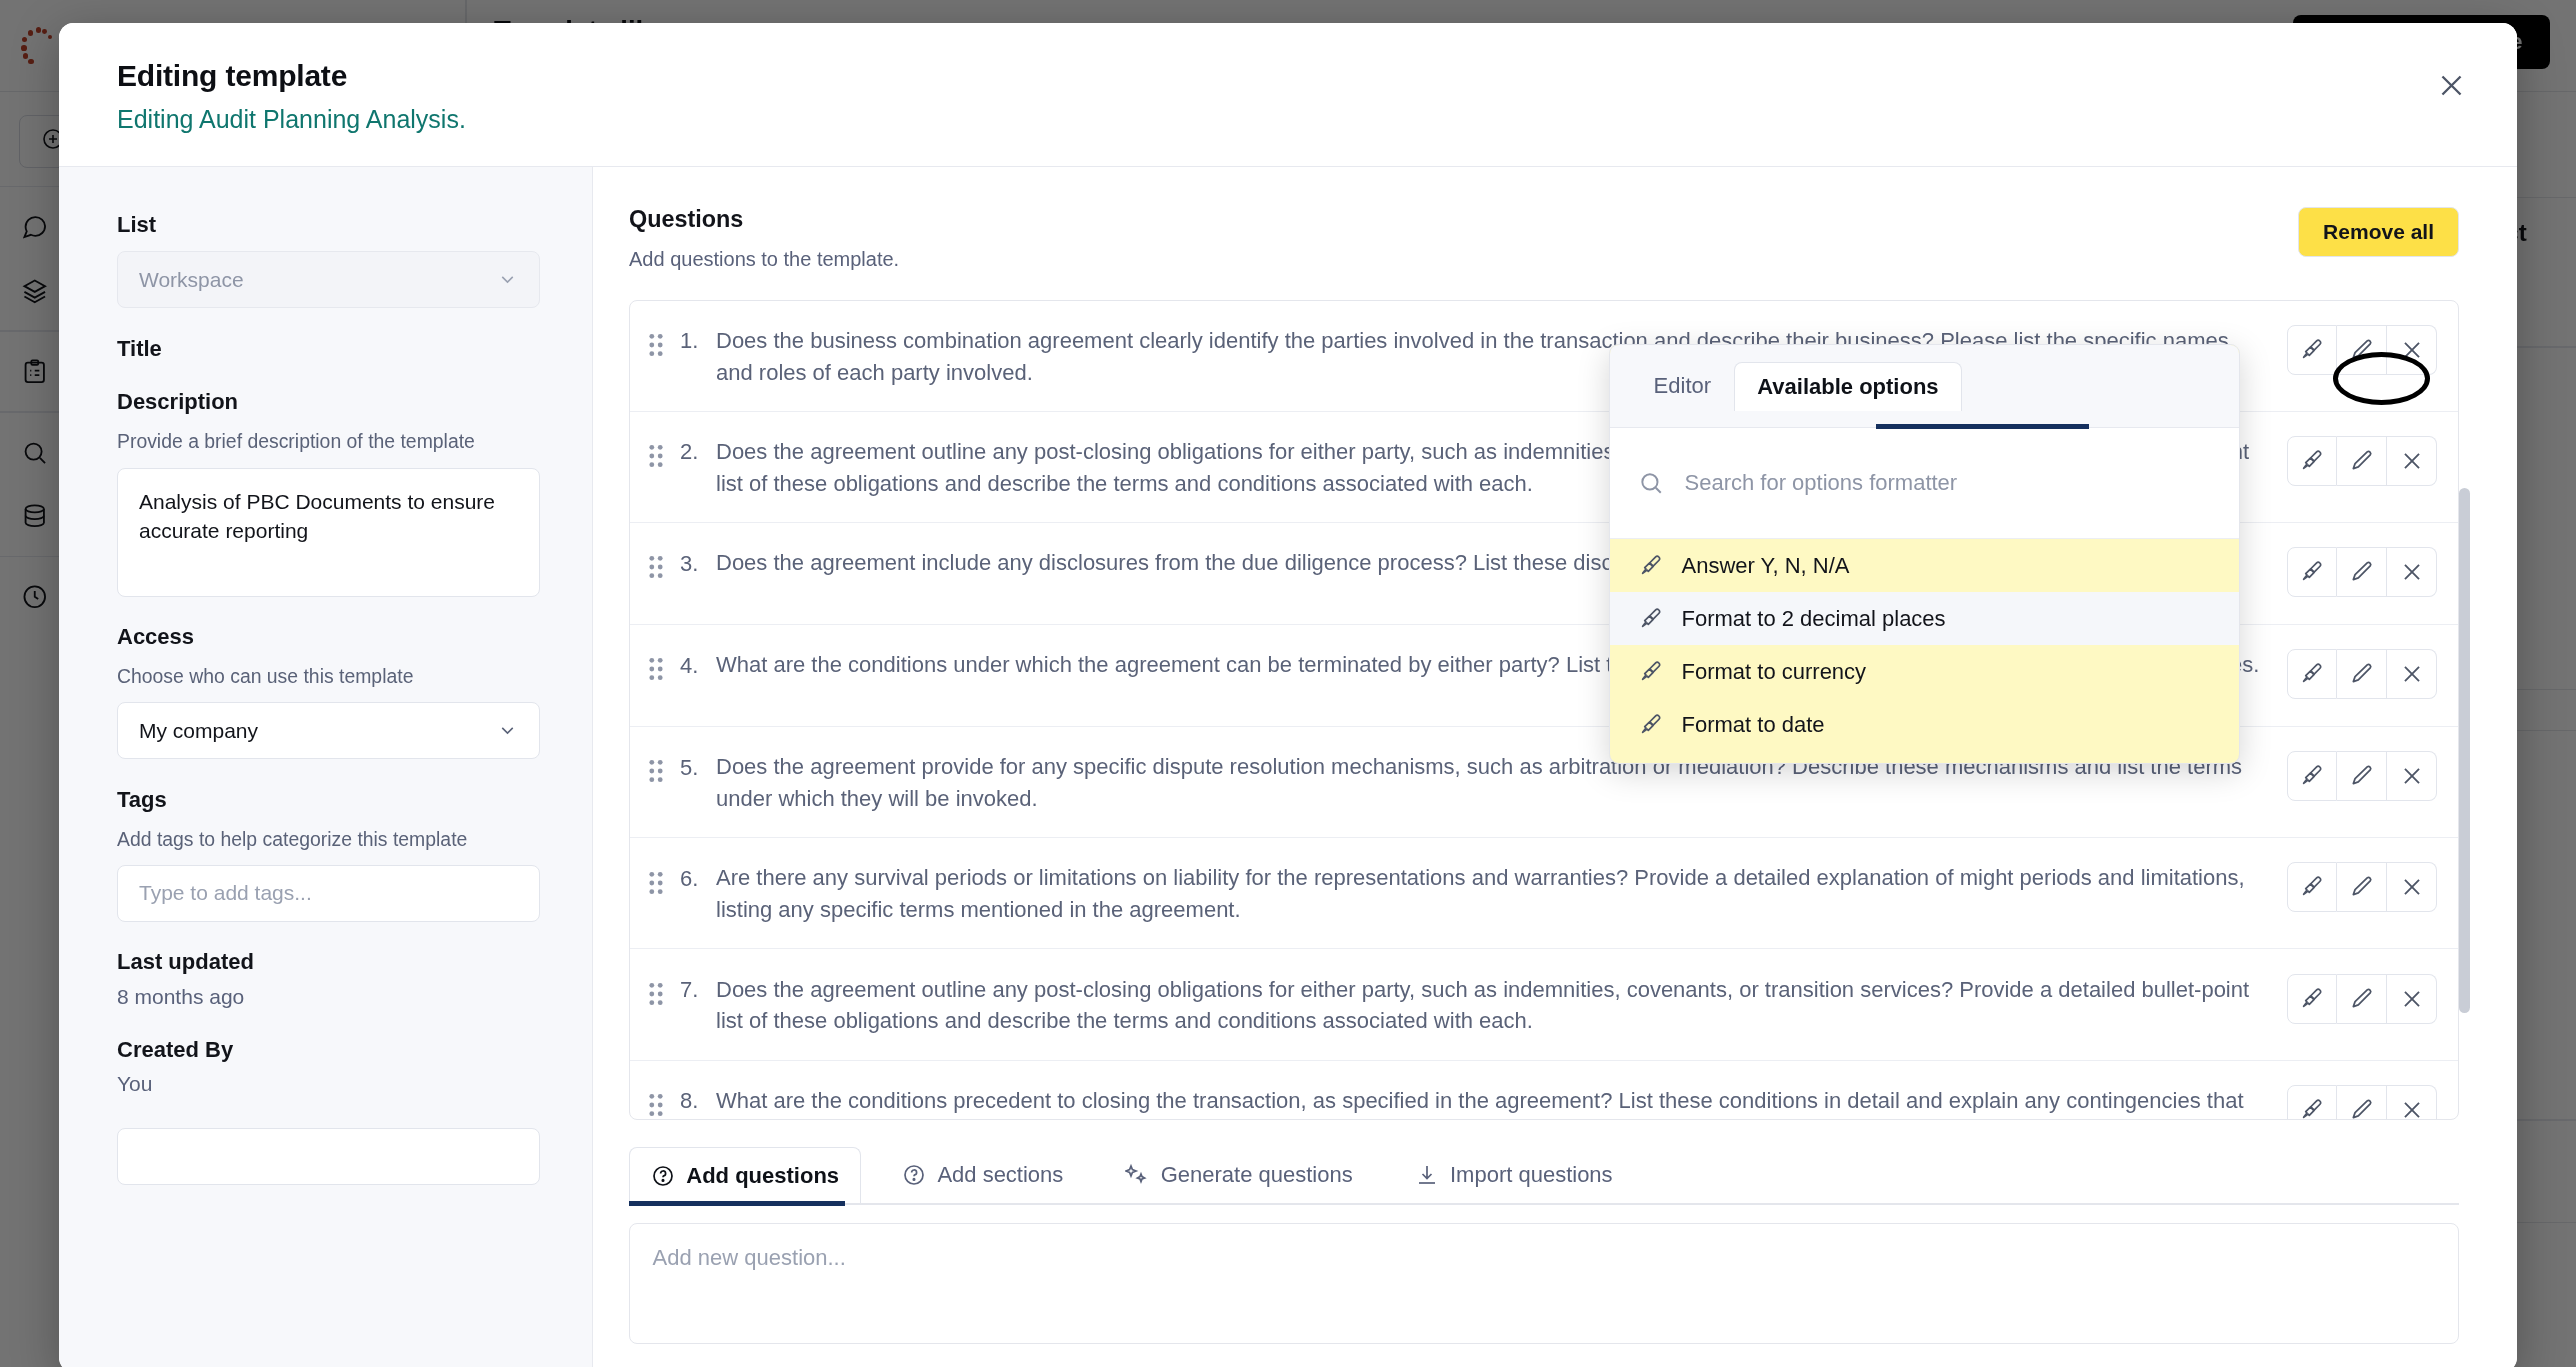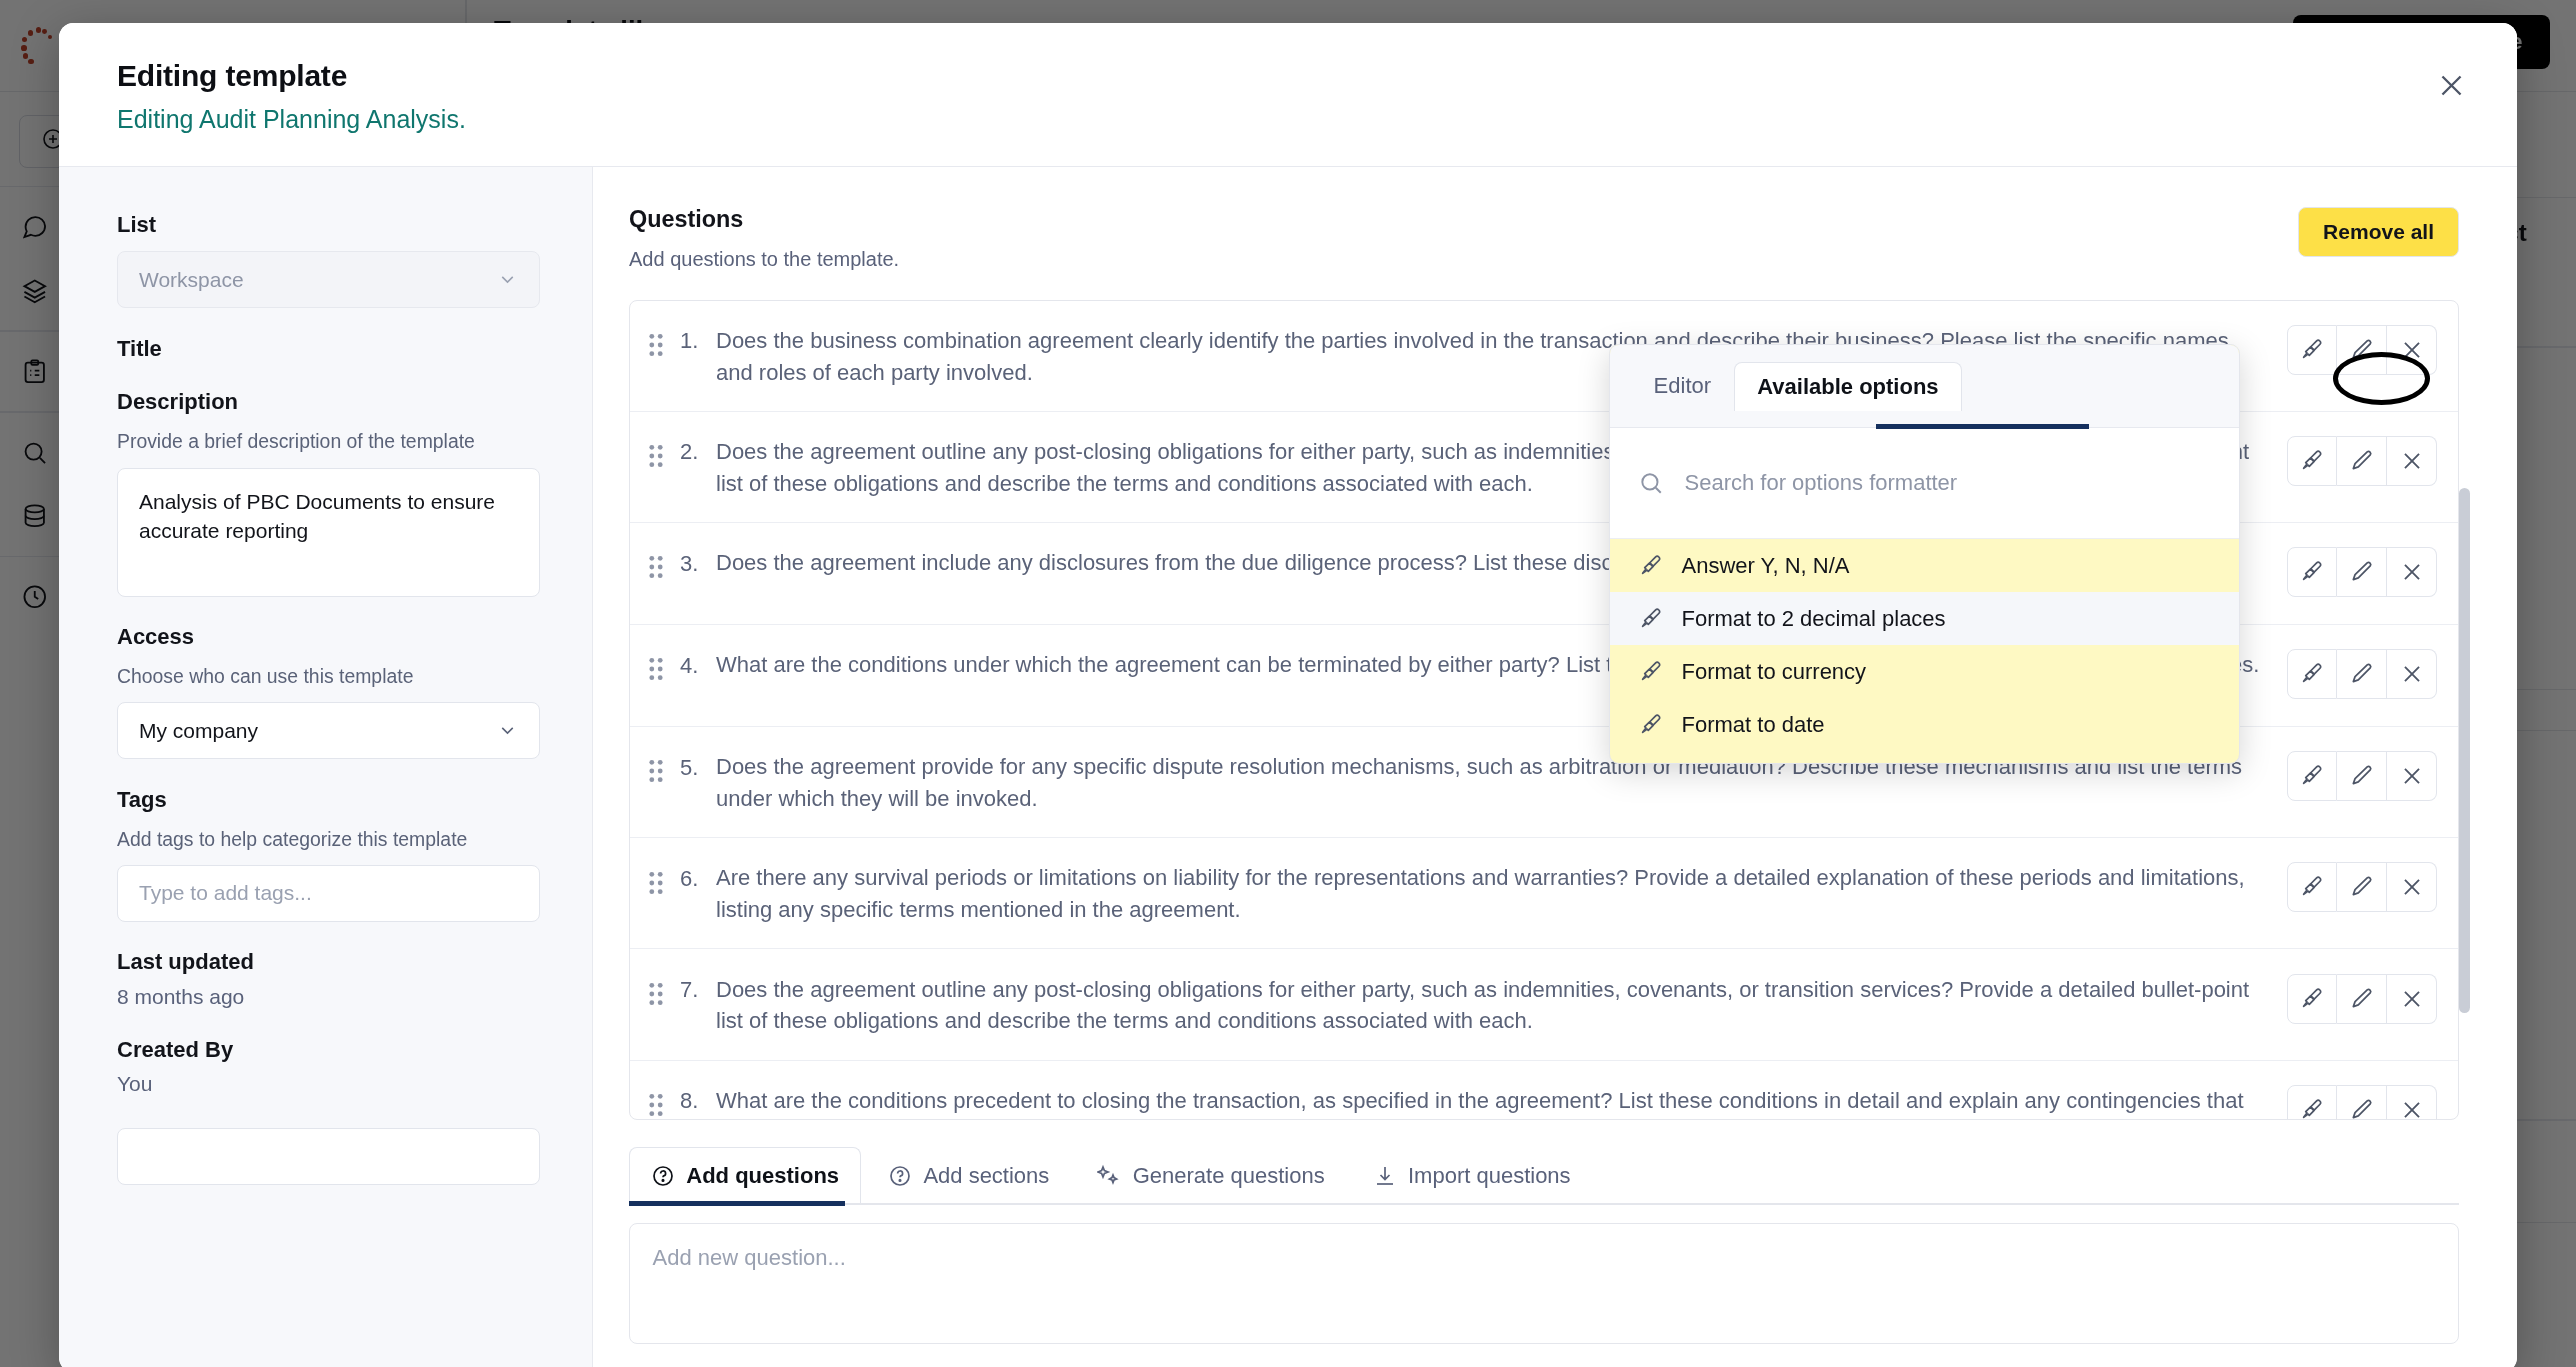--- a/index.html
+++ b/index.html
@@ -169,21 +169,21 @@
   .q-btn svg { width: 26px; height: 26px; display: block; }
 
   .q-scrollbar {
     position: absolute; right: 47px; top: 321px; width: 11.3px; height: 525px;
     background: #c9cdd6; border-radius: 6.5px;
   }
 
   
   .q-tabs {
     margin: 27.5px 58px 0 36px;
-    display: flex; align-items: flex-end; gap: 6px;
+    display: flex; align-items: center; gap: 20px;
     border-bottom: 2.4px solid #e4e6ec; position: relative;
   }
   .q-tab {
     display: flex; align-items: center; gap: 11.3px;
     padding: 14.5px 21px; font-size: 22px; color: #59617a;
     border-radius: 8px 8px 0 0; background: transparent;
   }
   .q-tab svg { width: 24px; height: 24px; display: block; }
   .q-tab.active {
     color: #0e1117; font-weight: 700;
@@ -639,21 +639,21 @@
                 <svg viewBox="0 0 10 16" fill="#8e95a6">
                   <circle cx="2.2" cy="2.2" r="1.6"></circle>
                   <circle cx="7.8" cy="2.2" r="1.6"></circle>
                   <circle cx="2.2" cy="8" r="1.6"></circle>
                   <circle cx="7.8" cy="8" r="1.6"></circle>
                   <circle cx="2.2" cy="13.8" r="1.6"></circle>
                   <circle cx="7.8" cy="13.8" r="1.6"></circle>
                 </svg>
               </div>
               <div class="q-num">6.</div>
-              <div class="q-text">Are there any survival periods or limitations on liability for the representations and warranties? Provide a detailed explanation of these periods and limitations, listing any specific terms mentioned in the agreement.</div>
+              <div class="q-text">Are there any survival periods or limitations on liability for the representations and warranties? Provide a detailed explanation of might periods and limitations, listing any specific terms mentioned in the agreement.</div>
               <div class="q-actions">
                 <div class="q-btn">
                   <svg viewBox="0 0 24 24" fill="none" stroke="#4d5566" stroke-width="1.6" stroke-linejoin="round">
                     <path d="M19.1 3.6a2 2 0 0 0-2.8 0l-5.4 5.4 3.1 3.1 5.4-5.4a2 2 0 0 0-.3-3.1z"></path>
                     <path d="M10.5 9.3L6.2 13.6l1.1 1.1-3 4.1 4.1-3 1.1 1.1 4.3-4.3z"></path>
                   </svg>
                 </div>
                 <div class="q-btn">
                   <svg viewBox="0 0 24 24" fill="none" stroke="#4d5566" stroke-width="1.6" stroke-linejoin="round">
                     <path d="M16.8 3.6a2 2 0 0 1 2.8 2.8L8.6 17.4 4 19l1.6-4.6z"></path>

